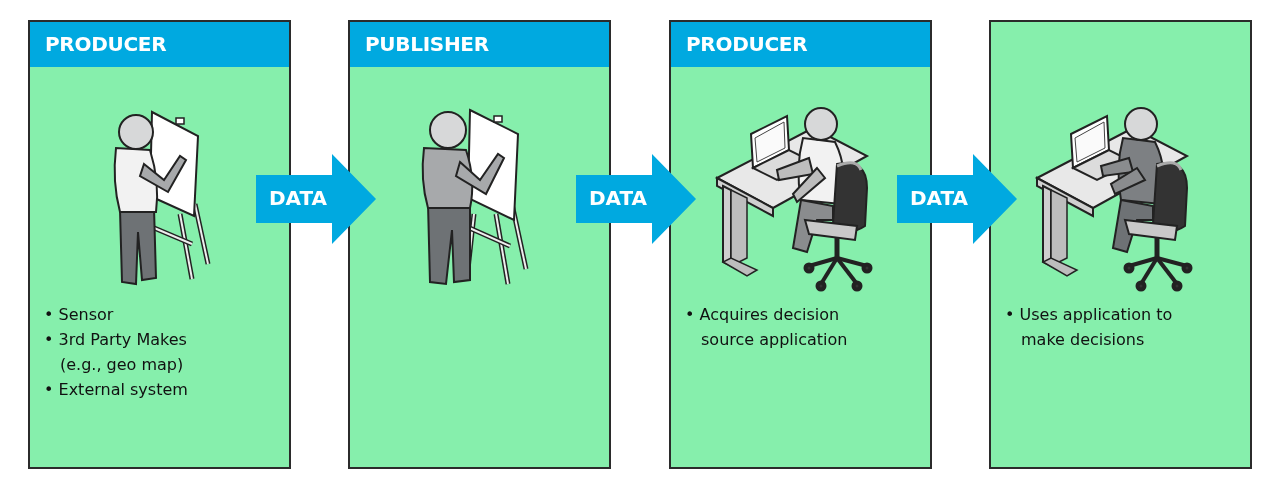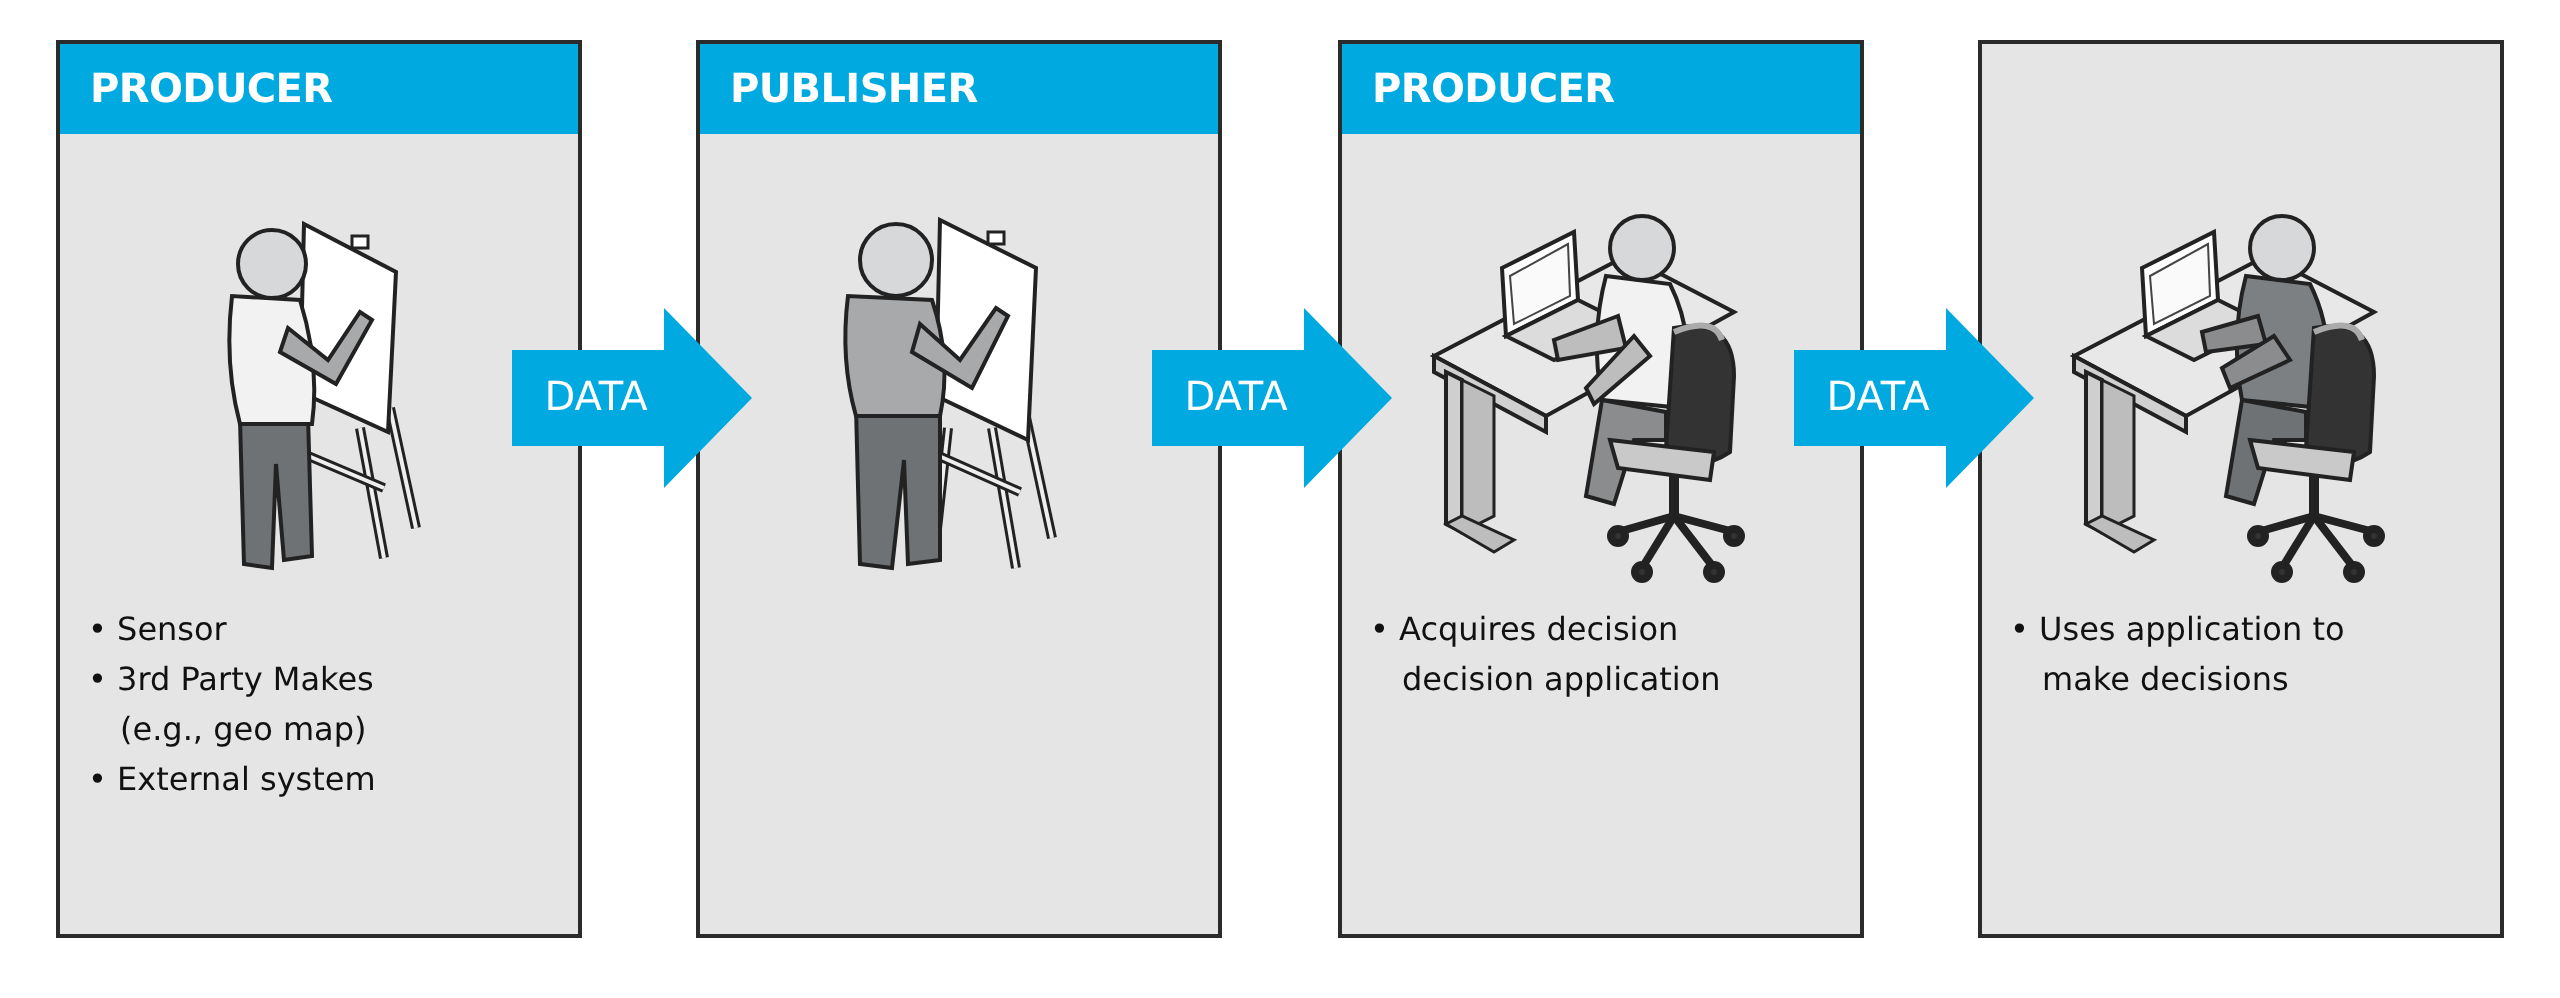--- a/index.html
+++ b/index.html
@@ -1,34 +1,34 @@
 <!DOCTYPE html>
 <html><head>
 <meta charset="utf-8">
 <style>
   html, body { margin: 0; padding: 0; background: #ffffff; }
   body { width: 1280px; height: 499px; position: relative; overflow: hidden;
          font-family: "DejaVu Sans", "Liberation Sans", sans-serif; }
   .box { position: absolute; top: 20px; width: 263px; height: 449px;
-         border: 2px solid #2b2b2b; box-sizing: border-box; background: #e5e5e5; }
+         border: 2px solid #2b2b2b; box-sizing: border-box; background: #86efac; }
   .box .hdr { position: absolute; left: 0; top: 0; right: 0; height: 45px;
               background: #00a9e0; }
   .box .hdr span { position: absolute; left: 15px; top: 10px; color: #fff;
                    font-weight: bold; font-size: 20px; letter-spacing: -0.3px; }
   .box .fig { position: absolute; left: 0; right: 0; top: 70px; height: 200px; }
   .box ul { position: absolute; left: 14px; top: 280px; margin: 0; padding: 0;
             list-style: none; font-weight: normal; font-size: 16px; color: #111;
             line-height: 25px; }
   .box ul li { padding-left: 14px; text-indent: -14px; }
   .box ul li::before { content: "• "; }
   .box ul li .sub { display: block; text-indent: 0; padding-left: 2px; }
   .arrow { position: absolute; top: 154px; width: 122px; height: 90px; }
   .arrow svg { position: absolute; left: 0; top: 0; }
   .arrow span { position: absolute; left: 8px; top: 32px; width: 68px; text-align: center;
-                color: #fff; font-weight: normal; font-size: 20px; }
+                color: #fff; font-weight: bold; font-size: 20px; }
 </style>
 </head>
 <body>
 
 <svg width="0" height="0" style="position:absolute">
   <defs>
     <g id="easel-person">
 
       <line x1="80" y1="110" x2="92" y2="175" stroke="#222" stroke-width="5"></line>
       <line x1="80" y1="110" x2="92" y2="175" stroke="#eee" stroke-width="2"></line>
@@ -142,21 +142,21 @@
           <line x1="120" y1="150" x2="120" y2="138"></line>
           <circle cx="92" cy="160" r="3.5"></circle>
           <circle cx="150" cy="160" r="3.5"></circle>
           <circle cx="104" cy="178" r="3.5"></circle>
           <circle cx="140" cy="178" r="3.5"></circle>
         </g>
       </g>
     </svg>
   </div>
   <ul>
-    <li><span>Acquires decision</span><span class="sub">decision application</span></li>
+    <li><span>Acquires decision</span><span class="sub">source application</span></li>
   </ul>
 </div>
 
 <div class="box" style="left:989px">
   <div class="fig">
     <svg width="263" height="210" viewBox="0 0 263 210">
       <g transform="translate(46,16)">
         <polygon points="0,70 96,20 150,48 56,100" fill="#e8e8e8" stroke="#222" stroke-width="2"></polygon>
         <polygon points="0,70 56,100 56,108 0,78" fill="#d0d0d0" stroke="#222" stroke-width="2"></polygon>
         <polygon points="6,78 14,82 14,158 6,154" fill="#cfcfcf" stroke="#222" stroke-width="2"></polygon>

